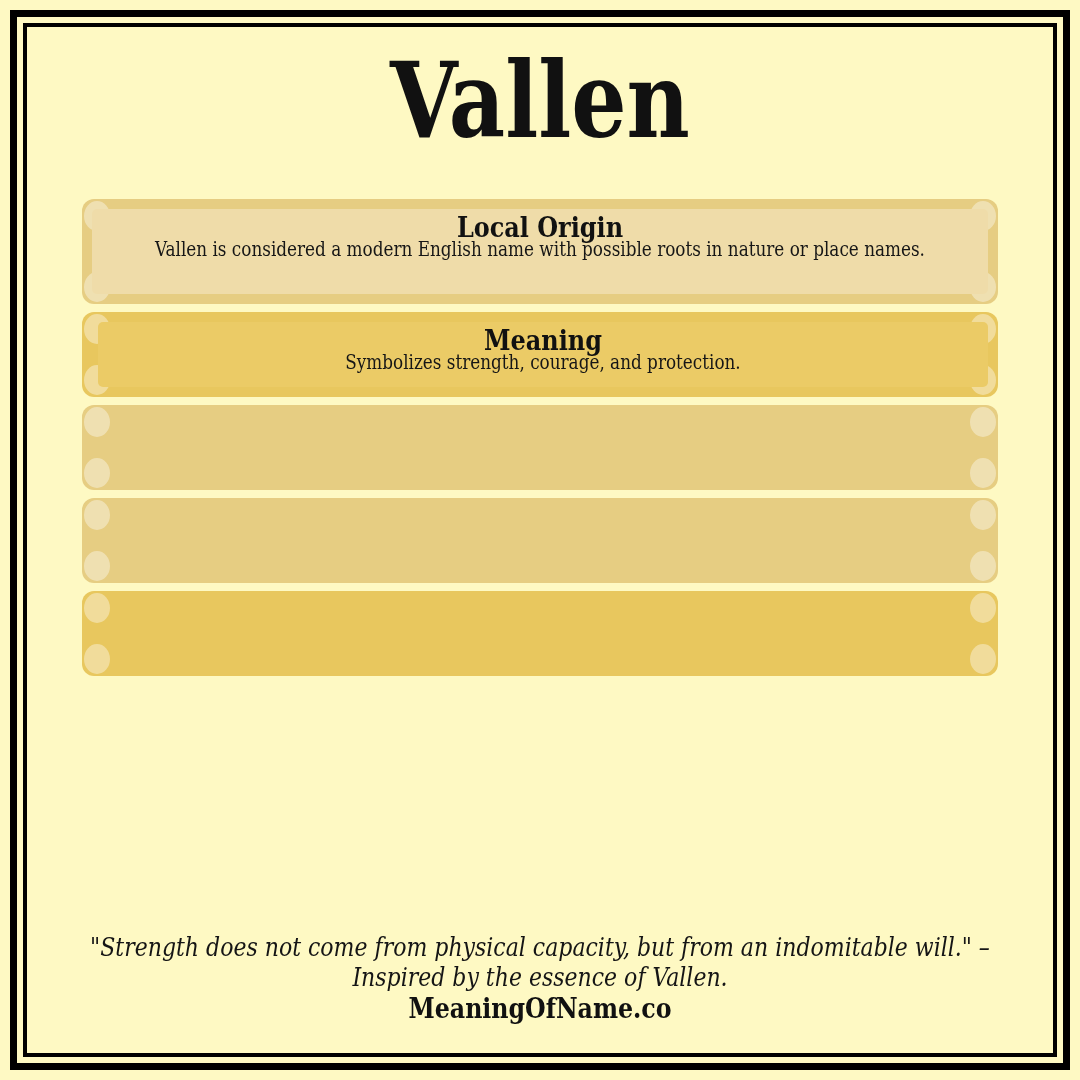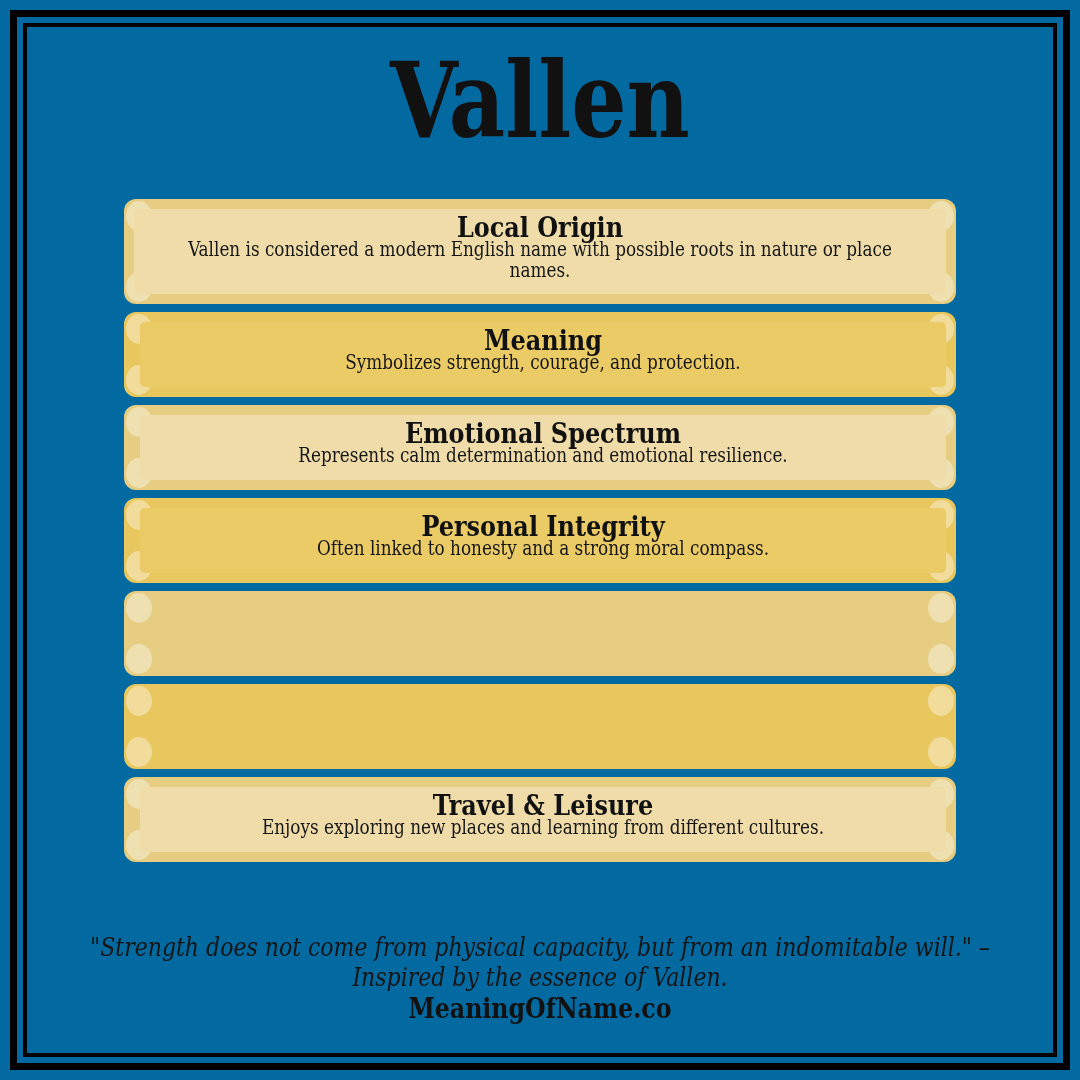--- a/index.html
+++ b/index.html
@@ -5,21 +5,21 @@
   html, body {
     margin: 0;
     padding: 0;
     background: #e4bd4c;
   }
 
   #poster {
     position: relative;
     width: 1080px;
     height: 1080px;
-    background: #0369a1;
+    background: #fef9c3;
     font-family: "DejaVu Serif", "Liberation Serif", serif;
     box-sizing: border-box;
     overflow: hidden;
   }
 
   
   .frame-outer {
     position: absolute;
     left: 10px;
     top: 10px;
@@ -63,21 +63,21 @@
     transform: scaleX(0.93);
   }
 
   
   .cards {
     margin-top: 46px;
   }
 
   .card {
     position: relative;
-    width: 832px;
+    width: 916px;
     margin: 0 auto 8px auto;
     border-radius: 12px;
     box-sizing: border-box;
     padding: 10px;
   }
   .card.light { background: #e6cd82; }
   .card.dark  { background: #e8c75e; }
 
   .card-inner {
     position: relative;
@@ -187,61 +187,37 @@
           <div class="card-title">Meaning</div>
           <div class="card-desc">Symbolizes strength, courage, and protection.</div>
         </div>
       </div>
 
       <div class="card light std">
         <span class="nub tl"></span>
         <span class="nub tr"></span>
         <span class="nub bl"></span>
         <span class="nub br"></span>
-        <div class="card-inner">
-          <div class="card-title">Emotional Spectrum</div>
-          <div class="card-desc">Represents calm determination and emotional resilience.</div>
-        </div>
+      </div>
+
+
+      <div class="card light std">
+        <span class="nub tl"></span>
+        <span class="nub tr"></span>
+        <span class="nub bl"></span>
+        <span class="nub br"></span>
       </div>
 
       <div class="card dark std">
         <span class="nub tl"></span>
         <span class="nub tr"></span>
         <span class="nub bl"></span>
         <span class="nub br"></span>
-        <div class="card-inner">
-          <div class="card-title">Personal Integrity</div>
-          <div class="card-desc">Often linked to honesty and a strong moral compass.</div>
-        </div>
-      </div>
-
-      <div class="card light std">
-        <span class="nub tl"></span>
-        <span class="nub tr"></span>
-        <span class="nub bl"></span>
-        <span class="nub br"></span>
-      </div>
-
-      <div class="card dark std">
-        <span class="nub tl"></span>
-        <span class="nub tr"></span>
-        <span class="nub bl"></span>
-        <span class="nub br"></span>
-      </div>
-
-      <div class="card light std">
-        <span class="nub tl"></span>
-        <span class="nub tr"></span>
-        <span class="nub bl"></span>
-        <span class="nub br"></span>
-        <div class="card-inner">
-          <div class="card-title">Travel &amp; Leisure</div>
-          <div class="card-desc">Enjoys exploring new places and learning from different cultures.</div>
-        </div>
-      </div>
+      </div>
+
 
     </div>
 
     <div class="footer">
       <div class="quote">"Strength does not come from physical capacity, but from an indomitable will." –</div>
       <div class="quote">Inspired by the essence of Vallen.</div>
       <div class="brand">MeaningOfName.co</div>
     </div>
 
   </div>

